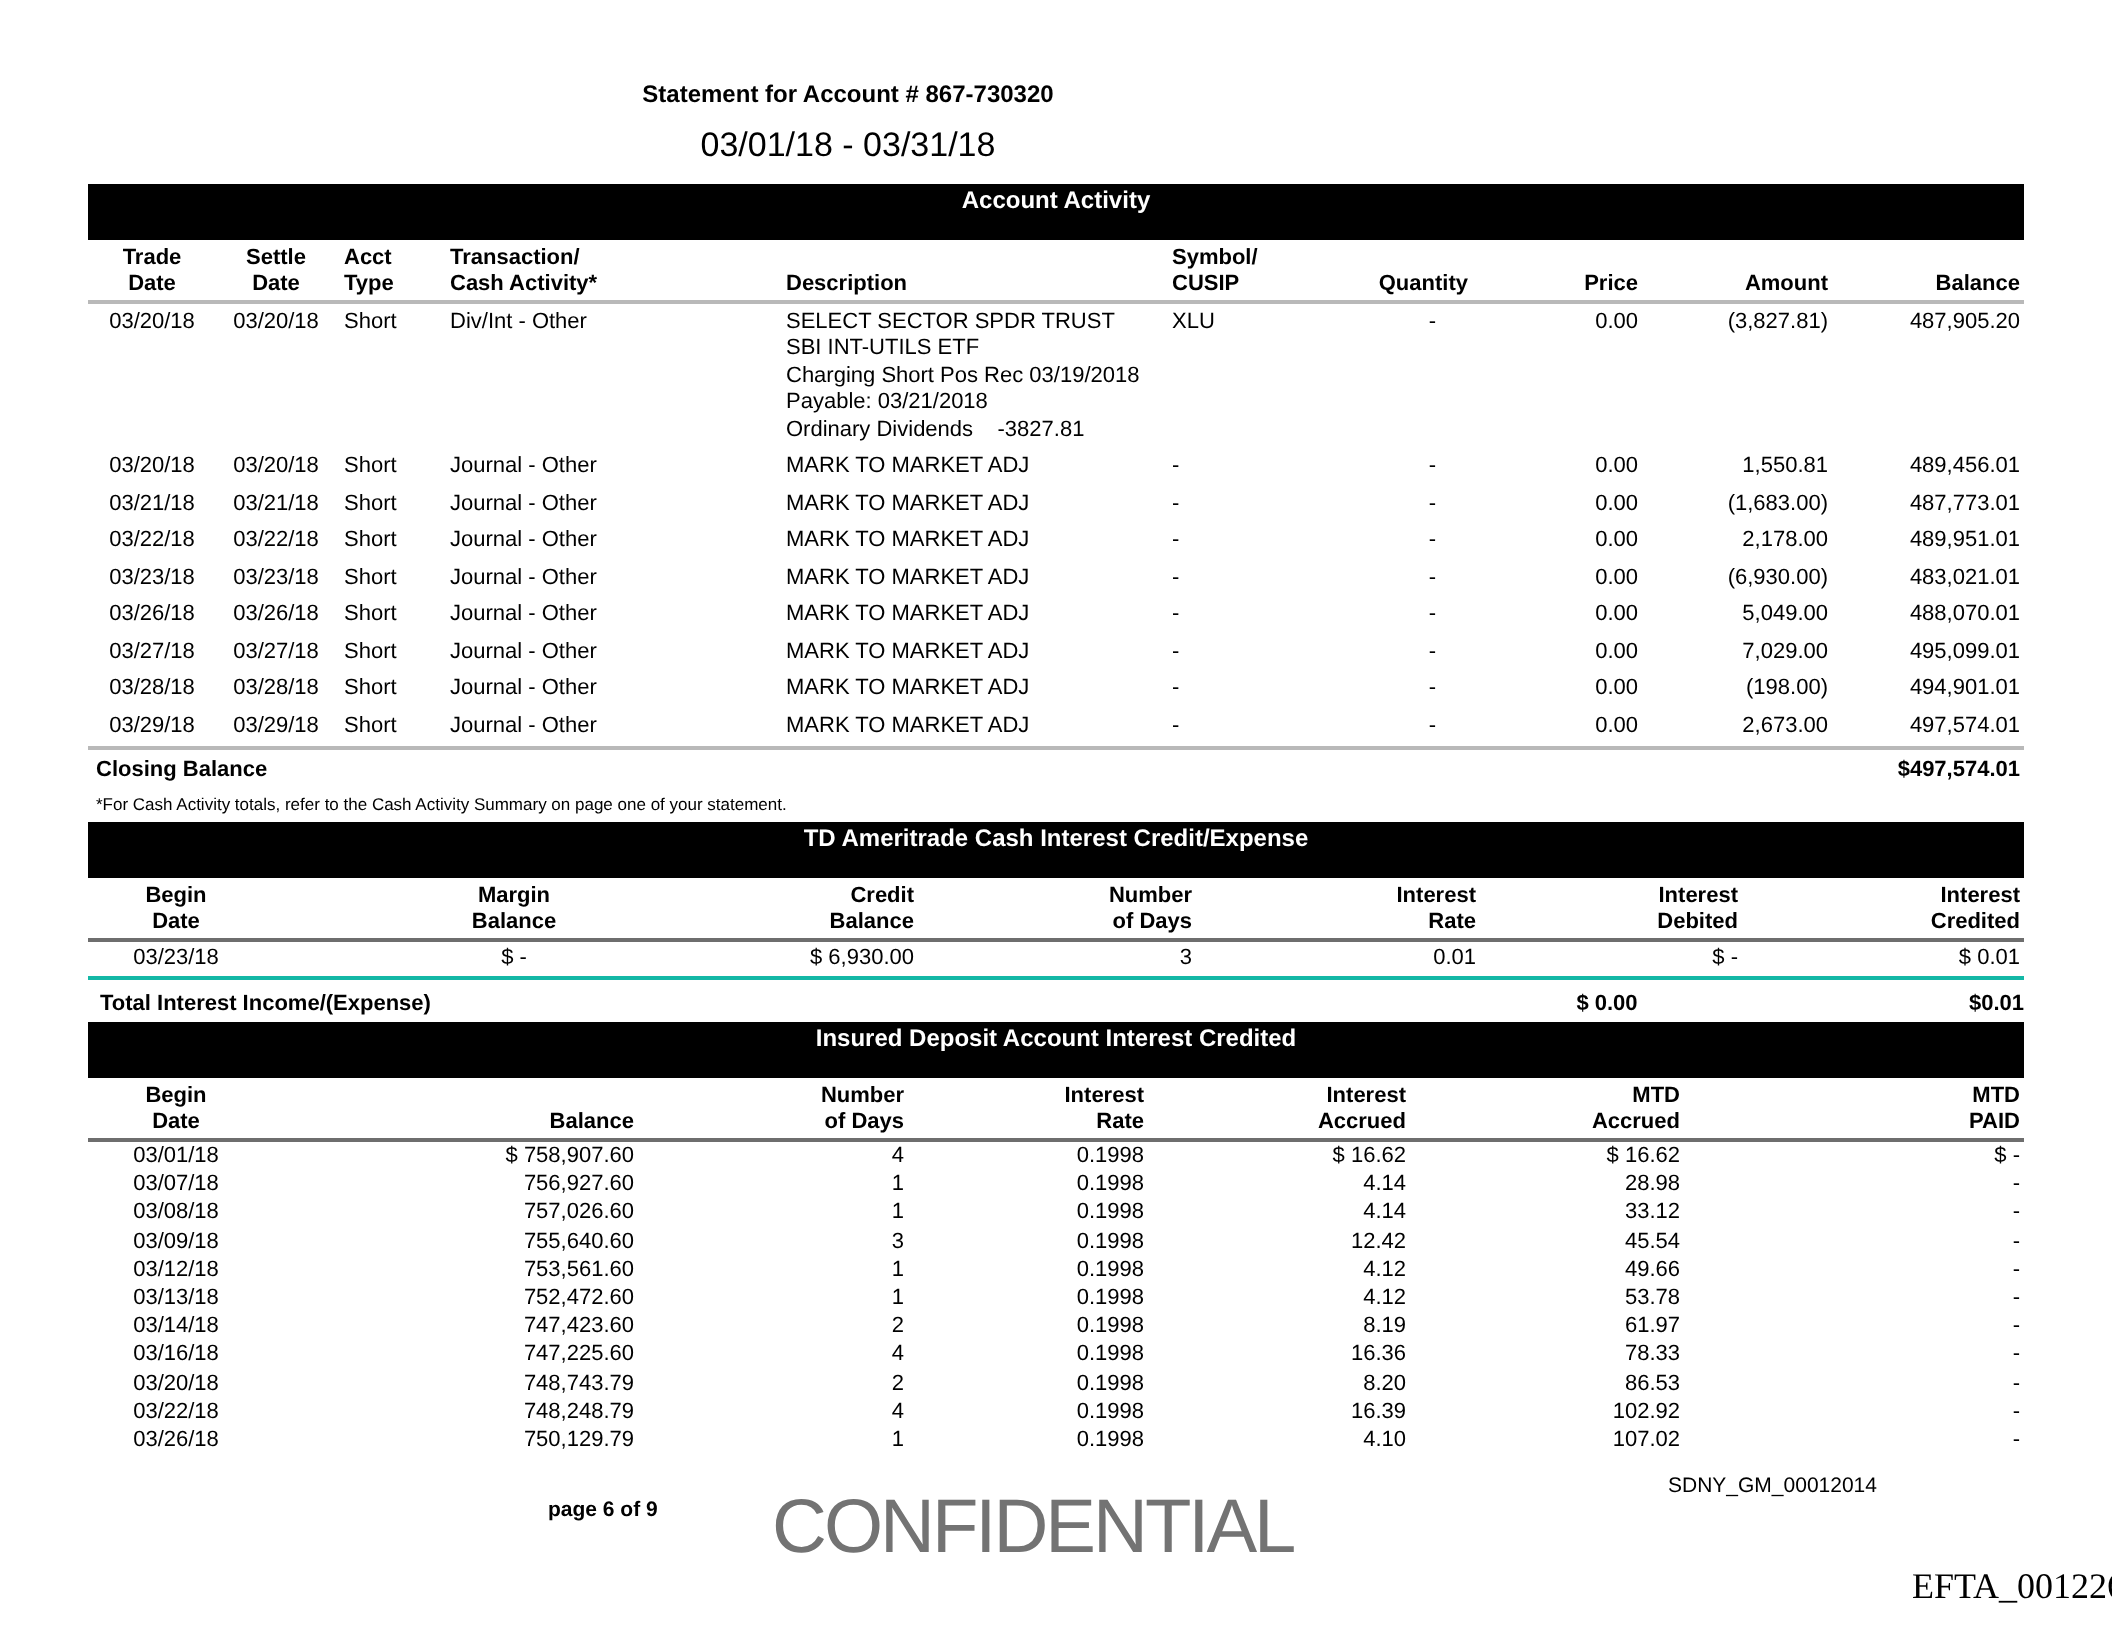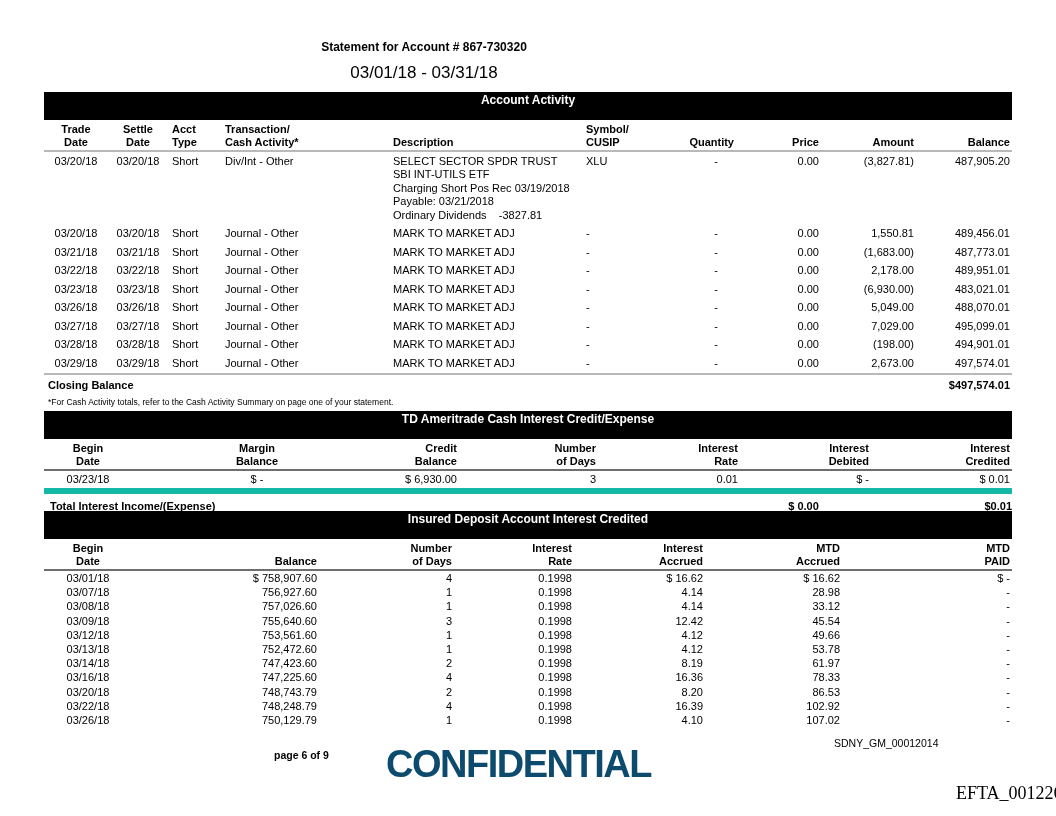--- a/index.html
+++ b/index.html
@@ -30,21 +30,21 @@
   .t1 th:nth-child(1),.t1 td:nth-child(1),.t1 th:nth-child(2),.t1 td:nth-child(2){text-align:center;}
   .t1 th:nth-child(n+3):nth-child(-n+6),.t1 td:nth-child(n+3):nth-child(-n+6){text-align:left;padding-left:4px;}
   .t1 th:nth-child(n+7),.t1 td:nth-child(n+7){text-align:right;}
   .t1 td:nth-child(7){padding-right:16px;}
   .t1 th:nth-child(10),.t1 td:nth-child(10){padding-right:2px;}
 
   
   .t2 th:nth-child(1),.t2 td:nth-child(1),.t2 th:nth-child(2),.t2 td:nth-child(2){text-align:center;}
   .t2 th:nth-child(n+3),.t2 td:nth-child(n+3){text-align:right;}
   .t2 th:nth-child(7),.t2 td:nth-child(7){padding-right:2px;}
-  .t2 tr.total td{font-weight:bold;border-top:6px solid #14b8a6;padding:6px 0 4px;}
+  .t2 tr.total td{font-weight:bold;border-top:2px solid #14b8a6;padding:6px 0 4px;}
   .t2 tr.total td:first-child{text-align:left;padding-left:6px;}
 
   
   .t3 th:nth-child(1),.t3 td:nth-child(1){text-align:center;}
   .t3 th:nth-child(n+2),.t3 td:nth-child(n+2){text-align:right;}
   .t3 th:nth-child(7),.t3 td:nth-child(7){padding-right:2px;}
 
   .closing{display:flex;justify-content:space-between;font-weight:bold;
            border-top:2px solid #b9b9b9;padding:4px 2px 3px 4px;}
   .footnote{font-size:8.5px;padding-left:4px;margin-top:3px;color:#000;}
@@ -475,17 +475,17 @@
             <td>0.1998</td>
             <td>4.10</td>
             <td>107.02</td>
             <td>-</td>
           </tr>
         </tbody>
     </table>
   </div>
 
   <div class="page-label">page 6 of 9</div>
-  <div class="confidential" style="color: #0c4a6e; font-weight: bold;">CONFIDENTIAL</div>
+  <div class="confidential" style="color: #737373;">CONFIDENTIAL</div>
   <div class="bates-top">SDNY_GM_00012014</div>
   <div class="bates-bottom">EFTA_00122665</div>
 
 </div>
 
 </body></html>

